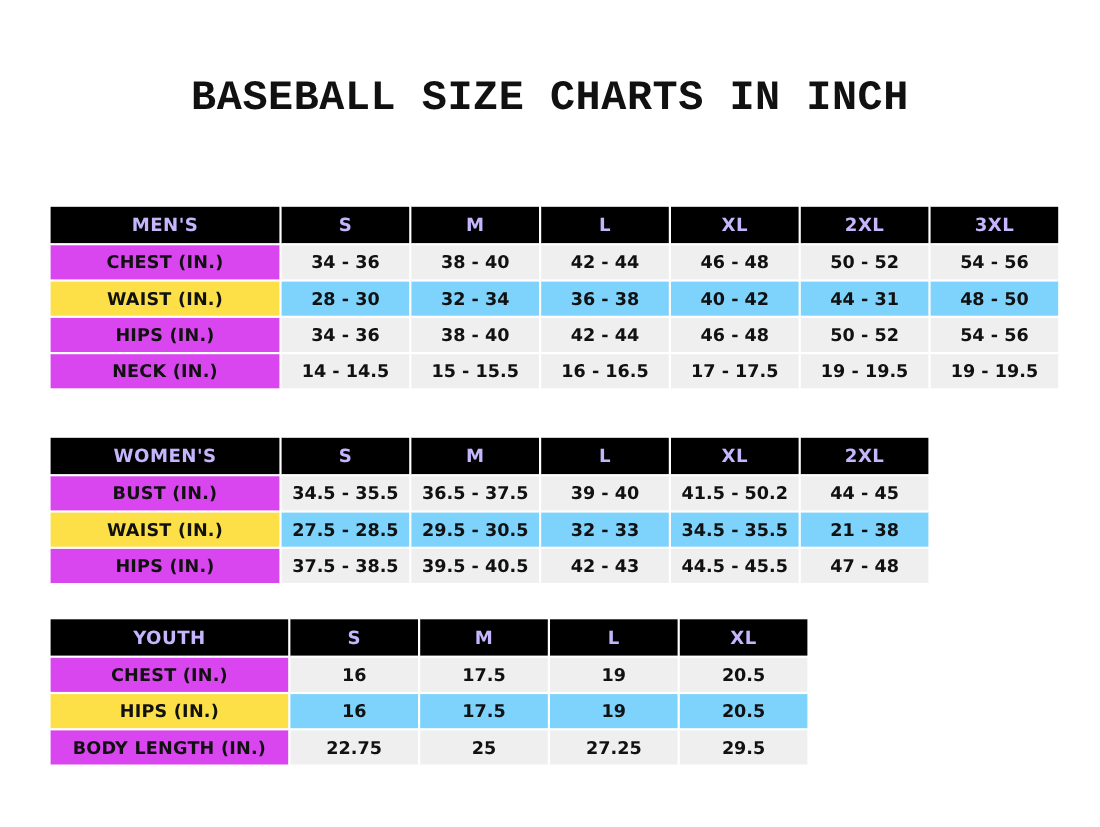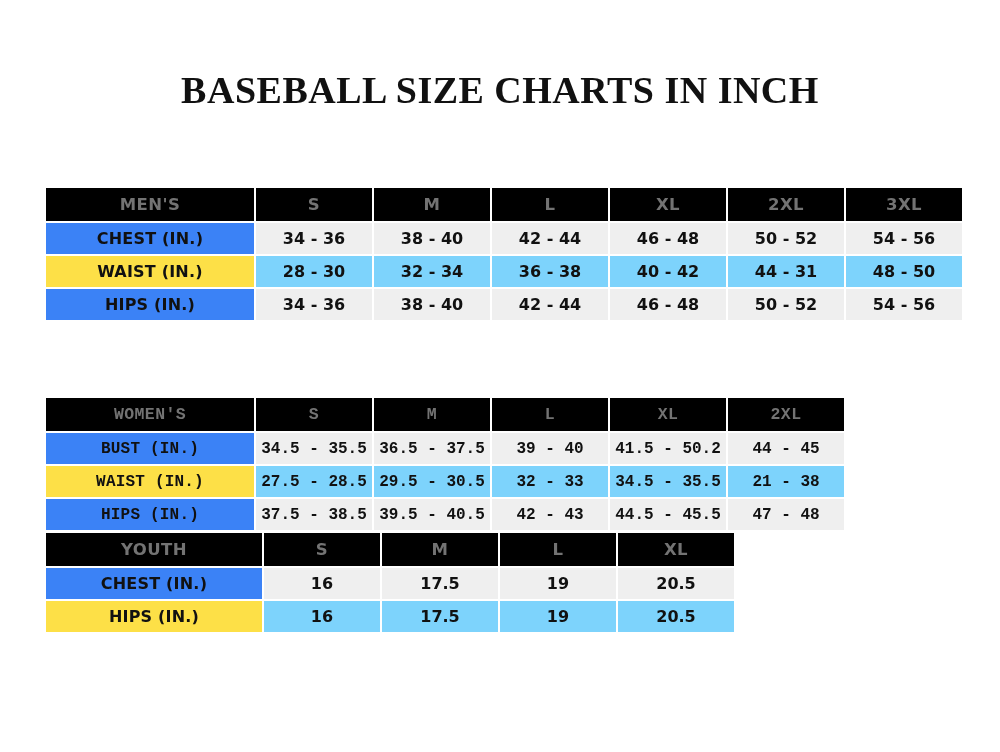--- a/index.html
+++ b/index.html
@@ -23,78 +23,77 @@
   .title {
     position: absolute;
     top: 68px;
     left: 0;
     width: 1000px;
     text-align: center;
     font-size: 38px;
     font-weight: bold;
     letter-spacing: 0.5px;
     color: #111111;
-    font-family: Liberation Serif, serif;
+    font-family: Liberation Mono, monospace;
   }
 
   .chart {
     position: absolute;
     border-collapse: collapse;
     table-layout: fixed;
   }
   .chart td, .chart th {
     border: 2px solid #ffffff;
     text-align: center;
     vertical-align: middle;
     font-weight: bold;
     font-size: 16px;
     padding: 0;
     height: 31px;
     color: #111111;
     background: #efefef;
   }
   .chart thead th {
     background: #000000;
-    color: #737373;
+    color: #c4b5fd;
     font-size: 16.5px;
     height: 33px;
     letter-spacing: 0.4px;
   }
   .chart thead th.lbl {
     text-align: center;
   }
   .chart tbody tr.alt td {
     background: #7dd3fc;
   }
   .chart tbody td.rowlabel {
-    background: #3b82f6;
+    background: #d946ef;
     text-align: center;
     font-size: 16px;
     letter-spacing: 0.2px;
   }
   .chart tbody tr.alt td.rowlabel {
     background: #fde047;
   }
 
   
   #mens-chart {
     top: 186px;
     left: 44px;
     width: 904px;
   }
   
   #womens-chart {
     top: 396px;
     left: 44px;
     width: 790px;
-    font-family: Liberation Mono, monospace;
   }
   
   #youth-chart {
-    top: 531px;
+    top: 561px;
     left: 44px;
     width: 680px;
   }
 </style>
 </head>
 <body>
 
 <div class="page">
 
   <div class="title">BASEBALL SIZE CHARTS IN INCH</div>
@@ -132,20 +131,29 @@
       </tr>
       <tr>
         <td class="rowlabel">HIPS (IN.)</td>
         <td>34 - 36</td>
         <td>38 - 40</td>
         <td>42 - 44</td>
         <td>46 - 48</td>
         <td>50 - 52</td>
         <td>54 - 56</td>
       </tr>
+      <tr>
+        <td class="rowlabel">NECK (IN.)</td>
+        <td>14 - 14.5</td>
+        <td>15 - 15.5</td>
+        <td>16 - 16.5</td>
+        <td>17 - 17.5</td>
+        <td>19 - 19.5</td>
+        <td>19 - 19.5</td>
+      </tr>
     </tbody>
   </table>
 
   <table class="chart" id="womens-chart">
     <thead>
       <tr>
         <th class="lbl" style="width:208px">WOMEN'S</th>
         <th style="width:116px">S</th>
         <th style="width:116px">M</th>
         <th style="width:116px">L</th>
@@ -199,16 +207,23 @@
         <td>19</td>
         <td>20.5</td>
       </tr>
       <tr class="alt">
         <td class="rowlabel">HIPS (IN.)</td>
         <td>16</td>
         <td>17.5</td>
         <td>19</td>
         <td>20.5</td>
       </tr>
+      <tr>
+        <td class="rowlabel">BODY LENGTH (IN.)</td>
+        <td>22.75</td>
+        <td>25</td>
+        <td>27.25</td>
+        <td>29.5</td>
+      </tr>
     </tbody>
   </table>
 
 </div>
 
 </body></html>

